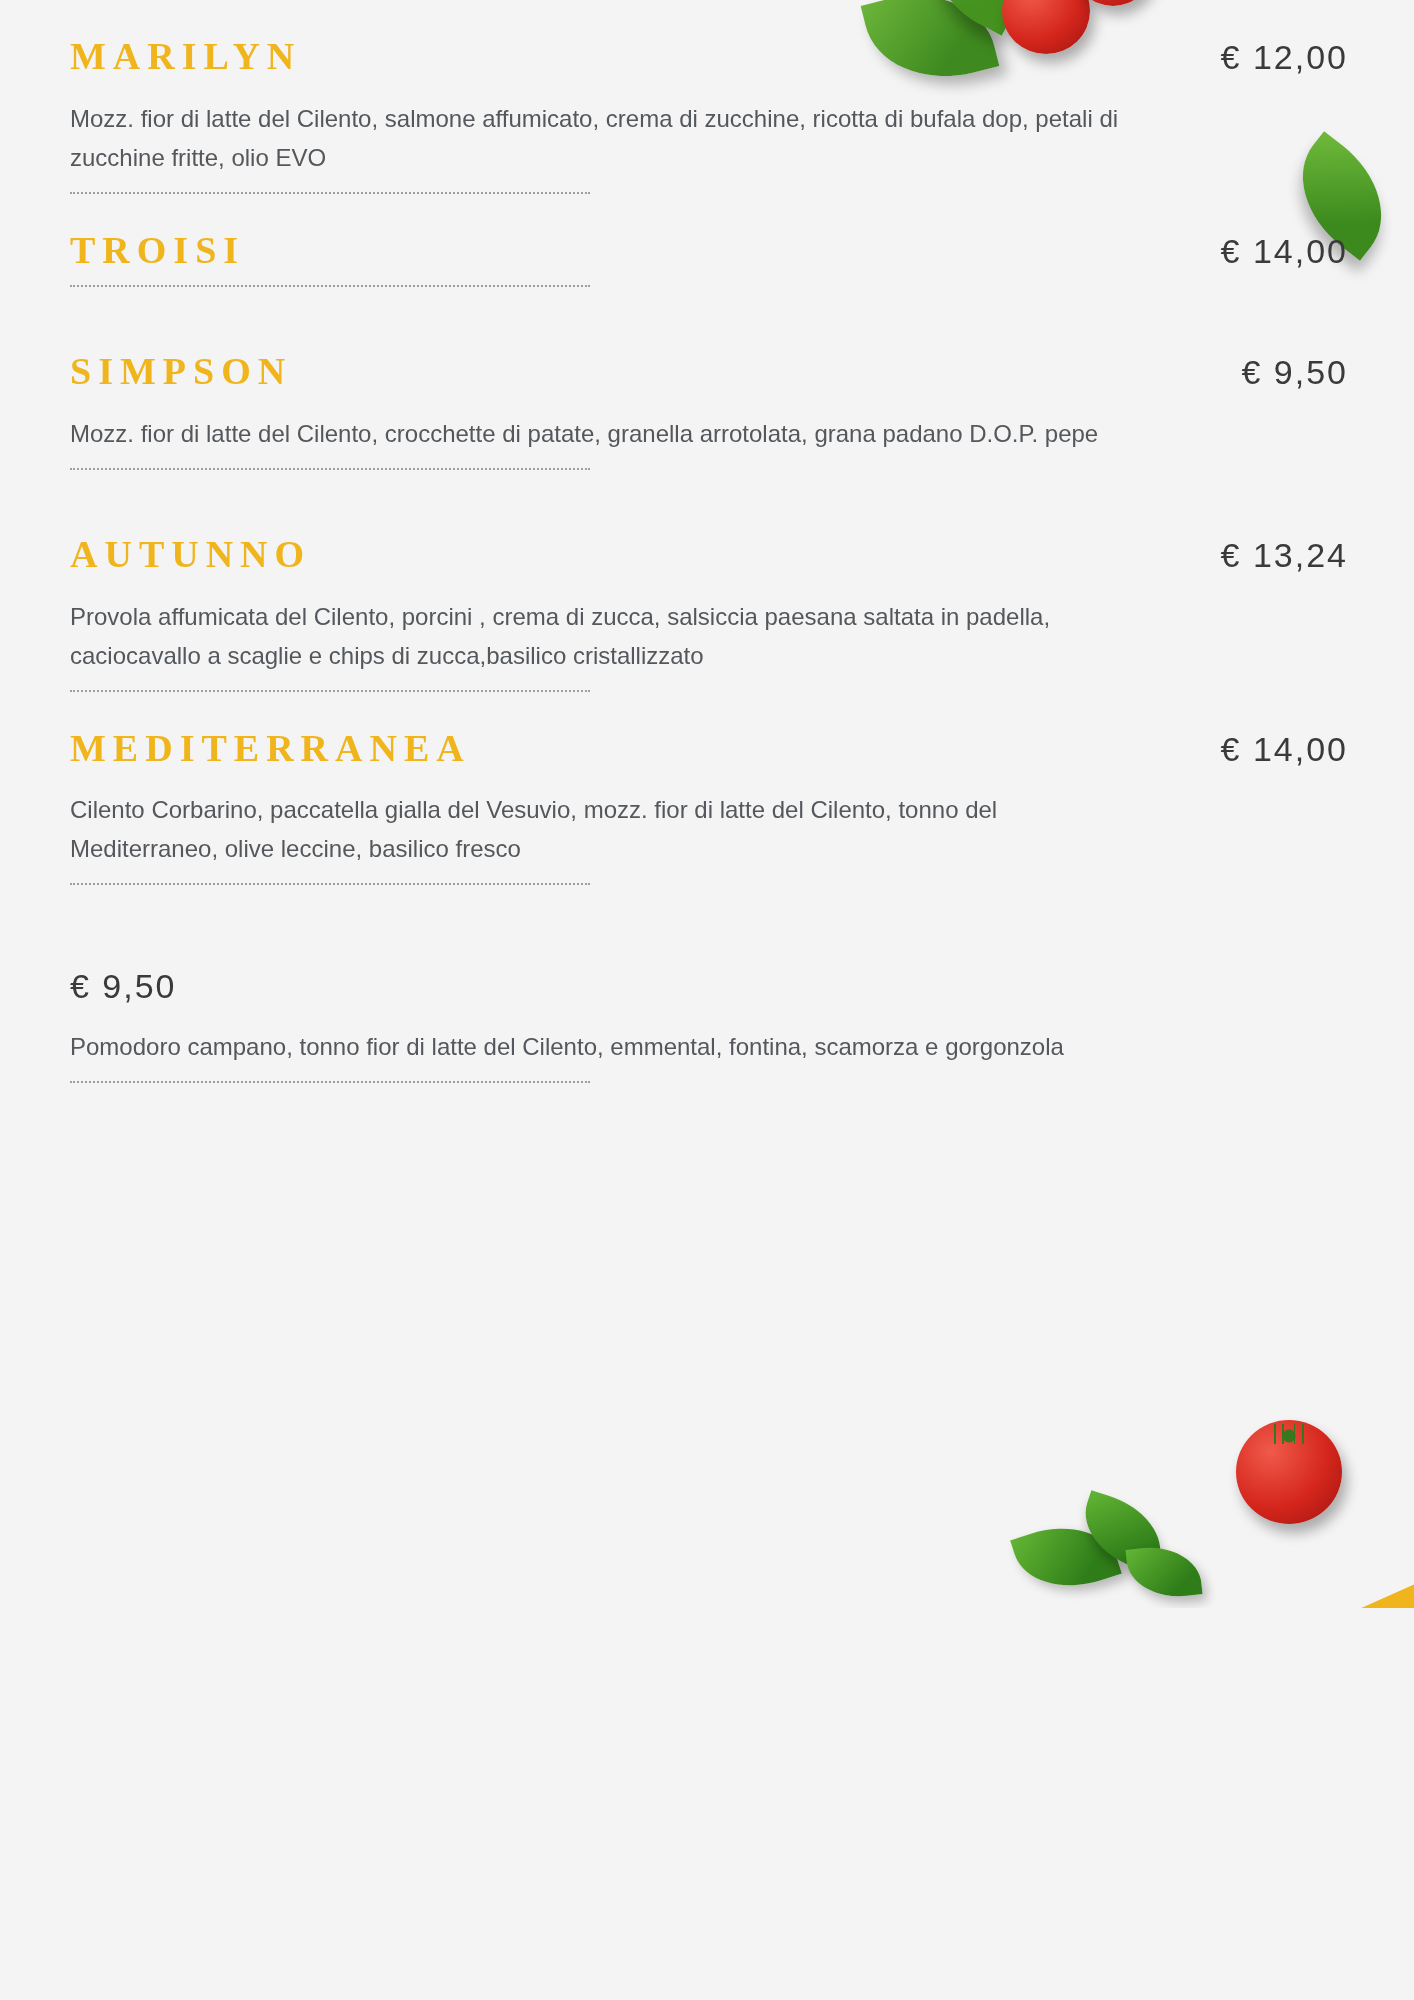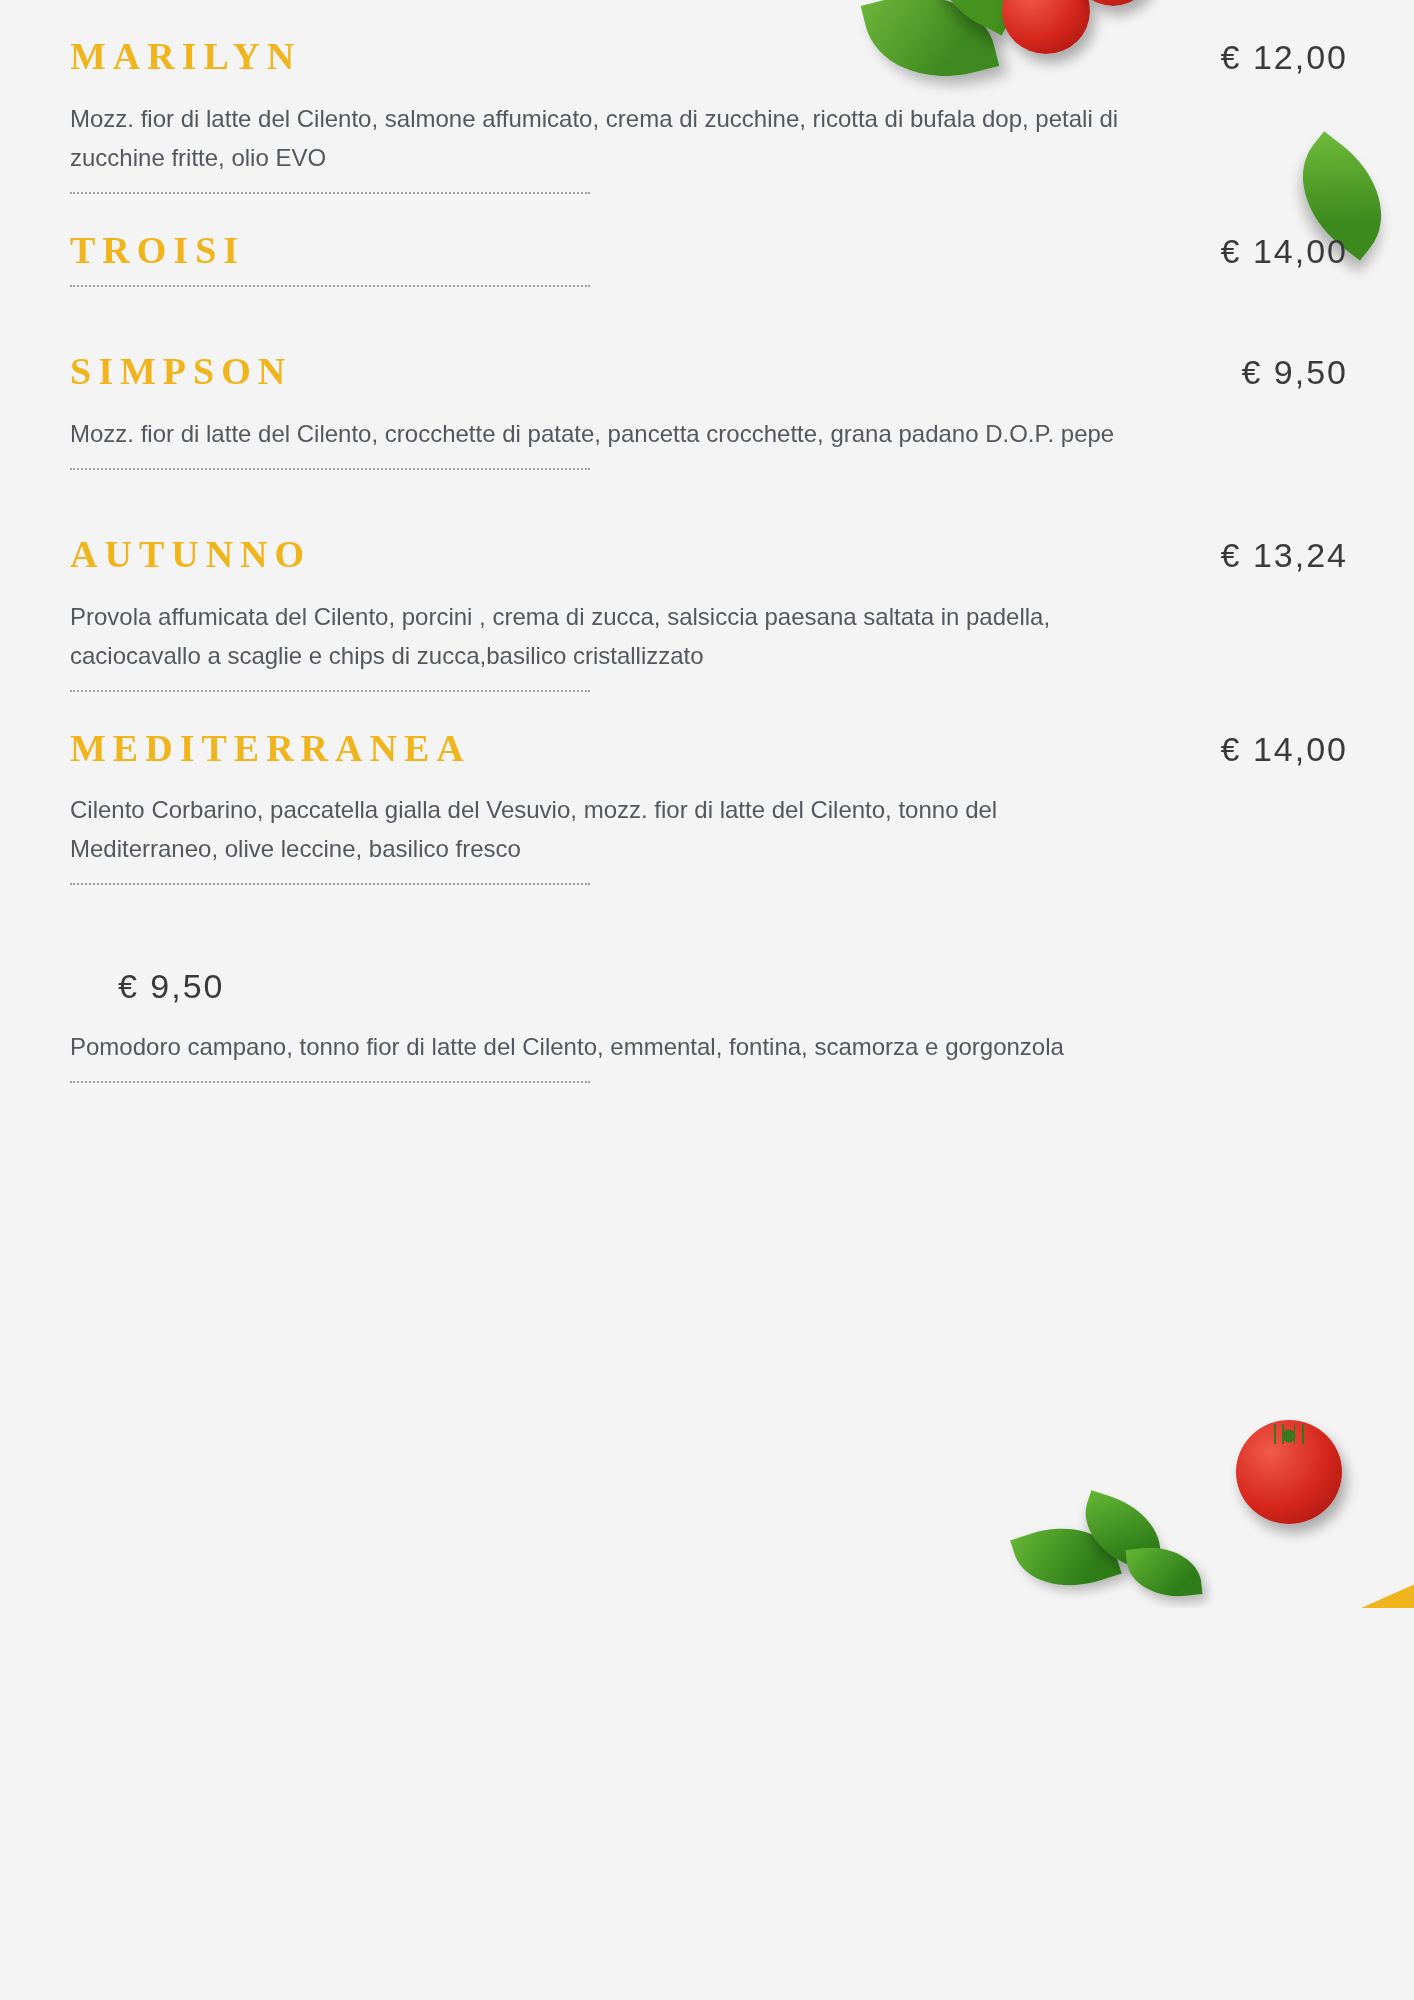--- a/index.html
+++ b/index.html
@@ -167,21 +167,20 @@
     white-space: nowrap;
     line-height: 1.1;
   }
 
   .item-price {
     font-family: "Liberation Sans", sans-serif;
     font-size: 34px;
     letter-spacing: 2px;
     color: #3a3a3a;
     white-space: nowrap;
-    margin-left: 48px;
   }
 
   .item-desc {
     margin-top: 22px;
     font-size: 24px;
     line-height: 1.62;
     color: #54585c;
     max-width: 1060px;
   }
 
@@ -246,21 +245,21 @@
       <div class="divider"></div>
     </div>
 
     <div class="gap-md"></div>
 
     <div class="item">
       <div class="item-head">
         <div class="item-name">SIMPSON</div>
         <div class="item-price">€ 9,50</div>
       </div>
-      <div class="item-desc">Mozz. fior di latte del Cilento, crocchette di patate, pancetta crocchette, grana padano D.O.P. pepe</div>
+      <div class="item-desc">Mozz. fior di latte del Cilento, crocchette di patate, granella arrotolata, grana padano D.O.P. pepe</div>
       <div class="divider"></div>
     </div>
 
     <div class="gap-md"></div>
 
     <div class="item">
       <div class="item-head">
         <div class="item-name">AUTUNNO</div>
         <div class="item-price">€ 13,24</div>
       </div>

